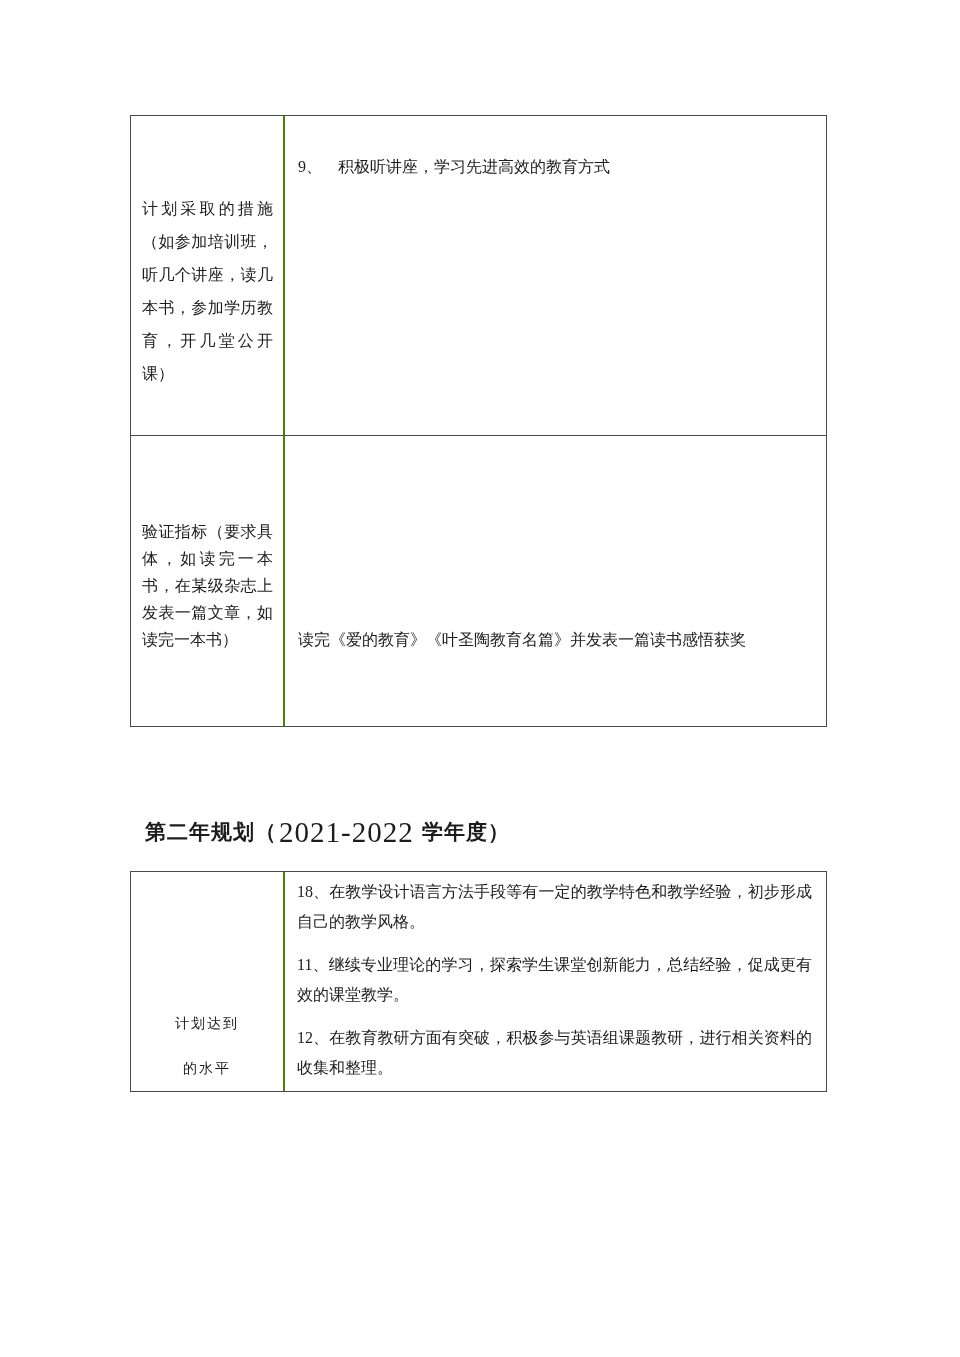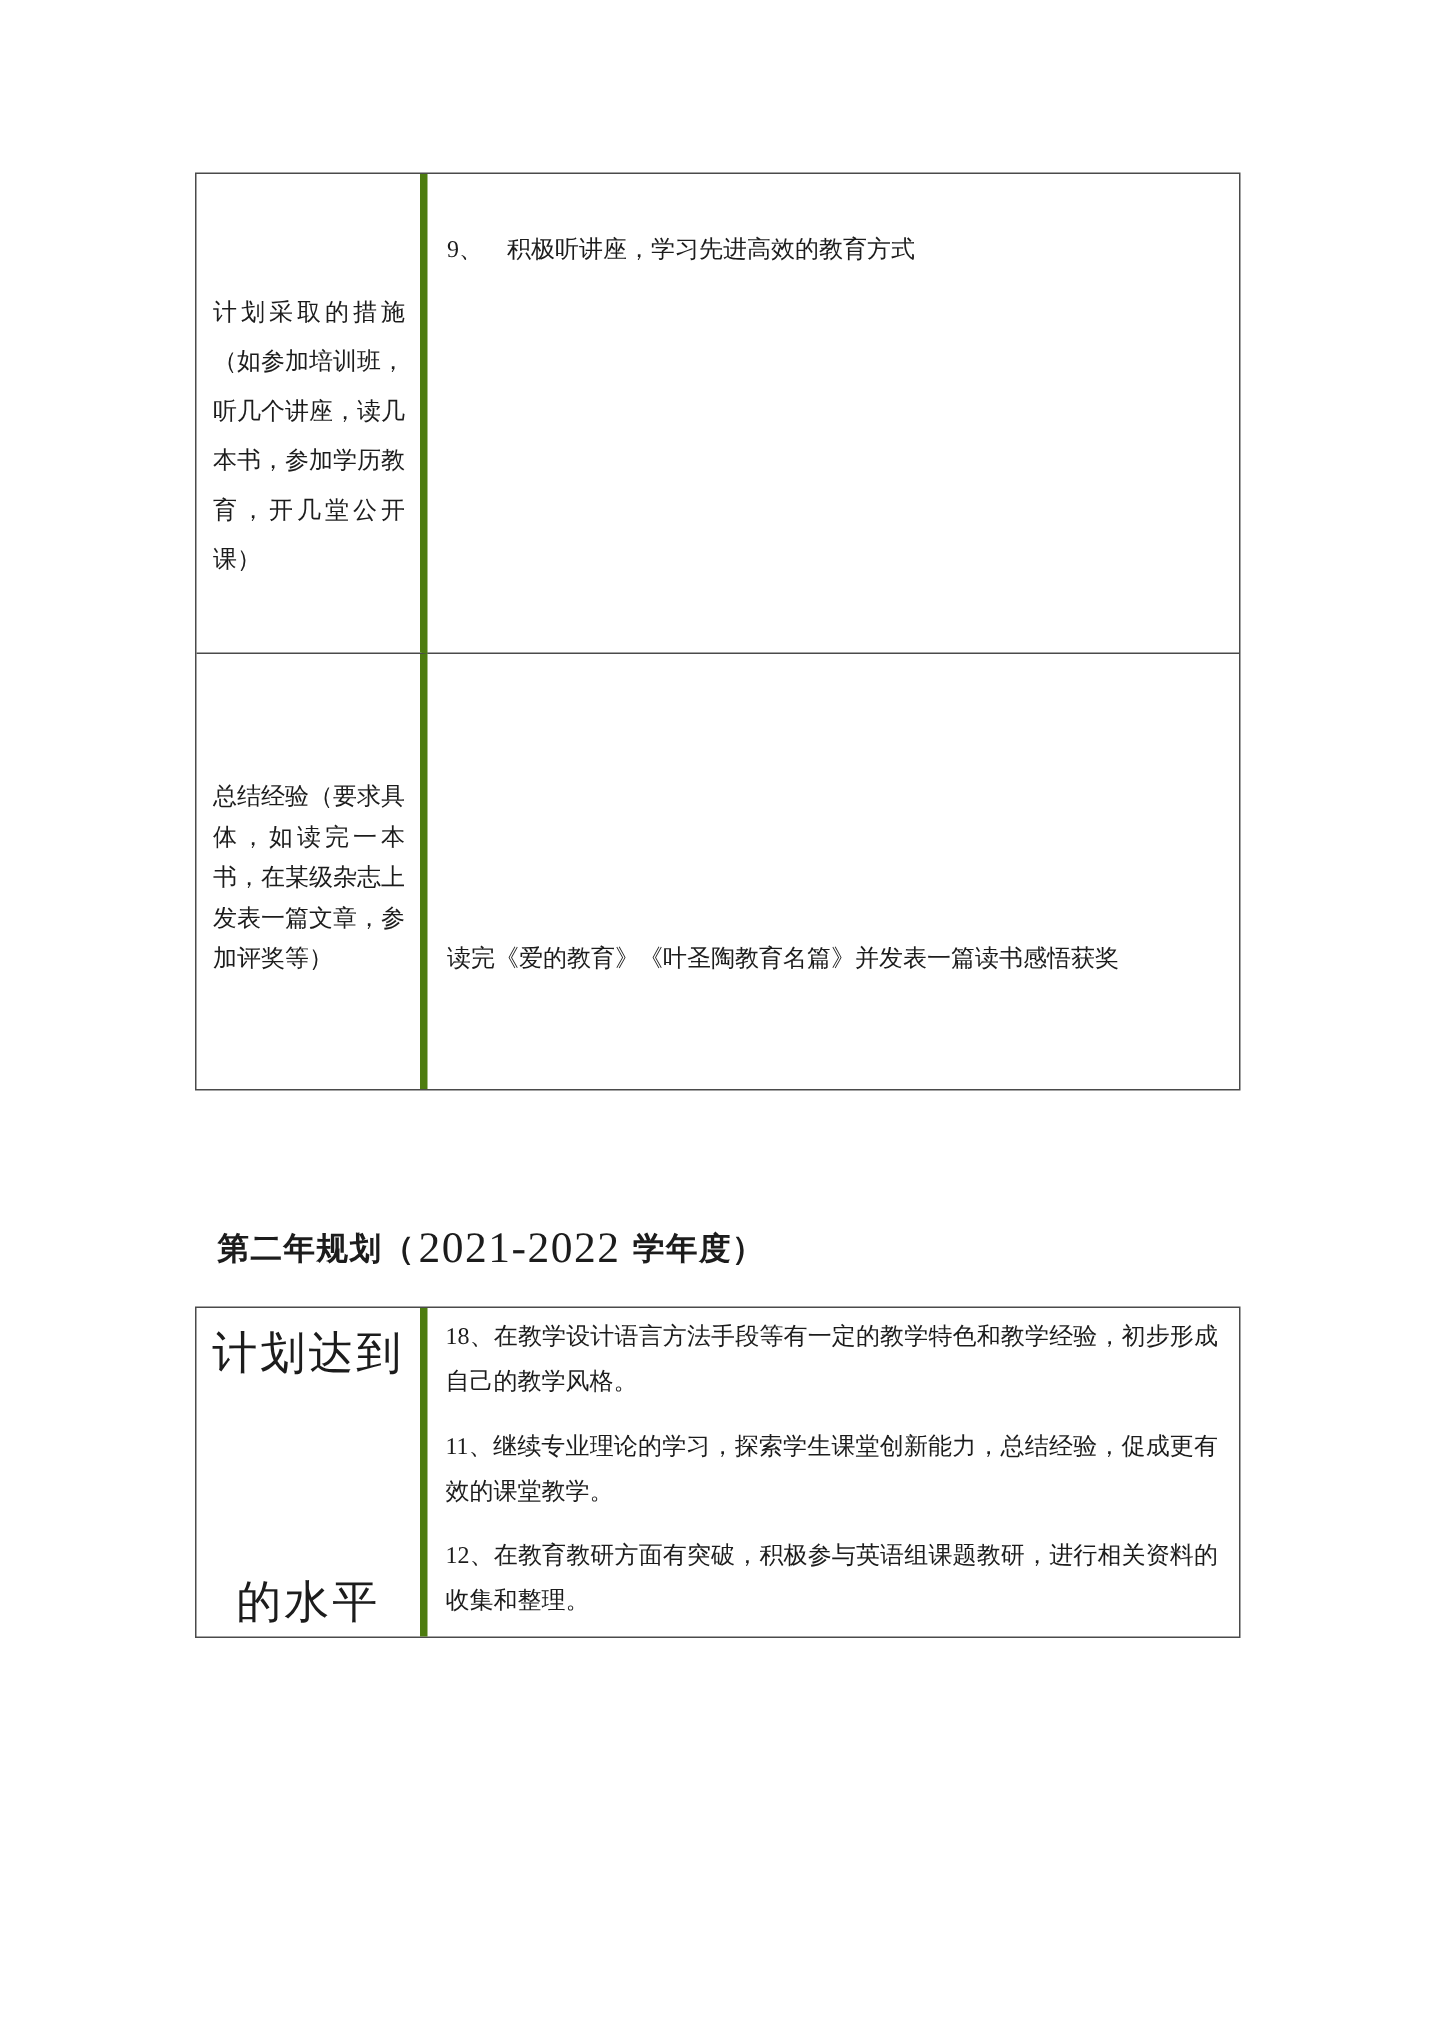--- a/index.html
+++ b/index.html
@@ -26,21 +26,21 @@
     grid-template-columns: 154px 1fr;
   }
   .table-1 { top: 115px; height: 612px; grid-template-rows: 320px 1fr; }
   .table-2 { top: 871px; height: 221px; grid-template-rows: 1fr; }
 
   .cell {
     box-sizing: border-box;
     font-size: 16px;
     overflow: hidden;
   }
-  .cell.col-left { border-right: 5px solid #4d7c0f; }
+  .cell.col-left { border-right: 2px solid #4d7c0f; }
   .cell.row-top  { border-bottom: 1px solid #4a4a4a; }
 
   .label-justify {
     text-align: justify;
     text-justify: inter-character;
     line-break: strict;
   }
 
   .t1r1c1 { padding: 76px 10px 0 11px; line-height: 33px; }
   .t1r1c2 { padding: 38px 16px 0 13px; }
@@ -65,41 +65,41 @@
   .heading .year {
     font-size: 29px;
     font-family: Liberation Serif, serif;
     letter-spacing: 1px;
     padding: 0 2px;
   }
 
   .t2c1 {
     display: flex;
     flex-direction: column;
-    justify-content: space-between;
+    justify-content: flex-end;
     align-items: center;
-    font-size: 30px;
+    font-size: 14px;
     line-height: 45px;
     letter-spacing: 2px;
     padding-top: 8px;
   }
   .t2c2 { padding: 5px 14px 0 12px; }
   .t2c2 p { margin: 0 0 13px 0; line-height: 30px; text-align: justify; text-justify: inter-character; line-break: strict; }
 </style>
 </head>
 <body>
 
 <div class="page">
 
   <div class="doc-table table-1">
     <div class="cell col-left row-top t1r1c1 label-justify">计划采取的措施（如参加培训班，听几个讲座，读几本书，参加学历教育，开几堂公开课）</div>
     <div class="cell row-top t1r1c2">
       <p>9、　积极听讲座，学习先进高效的教育方式</p>
     </div>
-    <div class="cell col-left t1r2c1 label-justify">总结经验（要求具体，如读完一本书，在某级杂志上发表一篇文章，参加评奖等）</div>
+    <div class="cell col-left t1r2c1 label-justify">验证指标（要求具体，如读完一本书，在某级杂志上发表一篇文章，如读完一本书）</div>
     <div class="cell t1r2c2">读完《爱的教育》《叶圣陶教育名篇》并发表一篇读书感悟获奖</div>
   </div>
 
   <div class="heading">
     <span class="cn">第二年规划（</span>
     <span class="year">2021-2022</span>
     <span class="cn"> 学年度）</span>
   </div>
 
   <div class="doc-table table-2">

